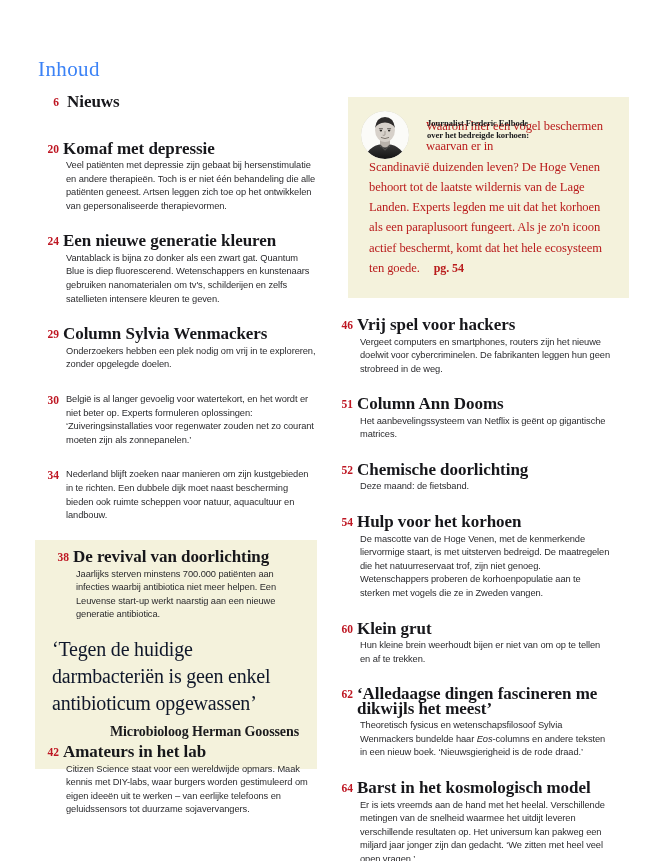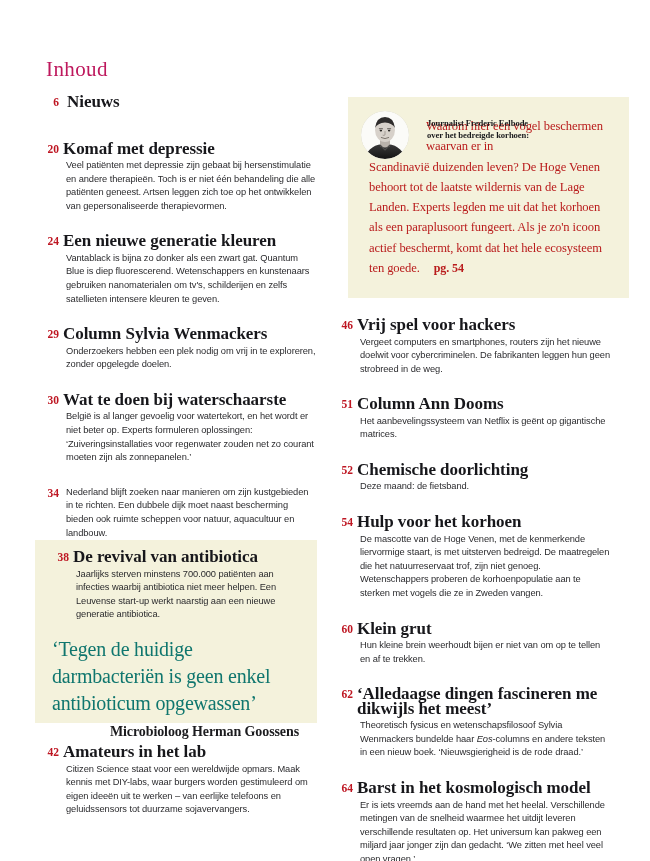--- a/index.html
+++ b/index.html
@@ -18,27 +18,27 @@
 
   .page {
     position: absolute;
     inset: 0;
     background: #ffffff;
   }
 
   
   .masthead {
     position: absolute;
-    left: 46px;
+    left: 38px;
     top: 57px;
     font-family: "Liberation Serif", serif;
     font-size: 21px;
     font-weight: 400;
     letter-spacing: 0.4px;
-    color: #be185d;
+    color: #3b82f6;
   }
 
   
   .col {
     position: absolute;
     top: 95px;
     width: 283px;
   }
   .col-left  { left: 37px; }
   .col-right { left: 331px; }
@@ -89,36 +89,36 @@
   .hl-box {
     position: absolute;
     background: #f4f2dc;
   }
 
   
   #antibiotics-box {
     left: 35px;
     top: 540px;
     width: 282px;
-    height: 183px;
+    height: 229px;
   }
   #antibiotics-box .inner {
     position: absolute;
     left: 11px;
     top: 10px;
     right: 10px;
   }
   #antibiotics-box .entry { margin-bottom: 0; padding-left: 27px; }
   #antibiotics-box .entry .pg { width: 23px; }
 
   .pullquote {
     font-family: "Liberation Serif", serif;
     font-size: 20px;
     line-height: 27px;
-    color: #0f766e;
+    color: #0f172a;
     margin: 14px 0 0 6px;
     letter-spacing: -0.2px;
   }
   .pullquote-credit {
     font-family: "Liberation Serif", serif;
     font-weight: bold;
     font-size: 14px;
     text-align: right;
     color: #1b1b1e;
     margin: 7px 8px 0 0;
@@ -207,36 +207,35 @@
     </div>
 
     <div class="entry">
       <div class="pg">29</div>
       <div class="title">Column Sylvia Wenmackers</div>
       <div class="desc">Onderzoekers hebben een plek nodig om vrij in te exploreren, zonder opgelegde doelen.</div>
     </div>
 
     <div class="entry">
       <div class="pg">30</div>
-      <div class="title">Wat te doen bij waterschaarste</div>
       <div class="desc">België is al langer gevoelig voor watertekort, en het wordt er niet beter op. Experts formuleren oplossingen: ‘Zuiveringsinstallaties voor regenwater zouden net zo courant moeten zijn als zonnepanelen.’</div>
     </div>
 
     <div class="entry">
       <div class="pg">34</div>
       <div class="desc">Nederland blijft zoeken naar manieren om zijn kustgebieden in te richten. Een dubbele dijk moet naast bescherming bieden ook ruimte scheppen voor natuur, aquacultuur en landbouw.</div>
     </div>
 
   </div>
 
   <div class="hl-box" id="antibiotics-box">
     <div class="inner">
       <div class="entry">
         <div class="pg">38</div>
-        <div class="title">De revival van antibiotica</div>
+        <div class="title">De revival van doorlichting</div>
         <div class="desc">Jaarlijks sterven minstens 700.000 patiënten aan infecties waarbij antibiotica niet meer helpen. Een Leuvense start-up werkt naarstig aan een nieuwe generatie antibiotica.</div>
       </div>
       <div class="pullquote">‘Tegen de huidige darmbacteriën is geen enkel antibioticum opgewassen’</div>
       <div class="pullquote-credit">Microbioloog Herman Goossens</div>
     </div>
   </div>
 
   <div class="col col-left" style="top:745px">
     <div class="entry">
       <div class="pg">42</div>

